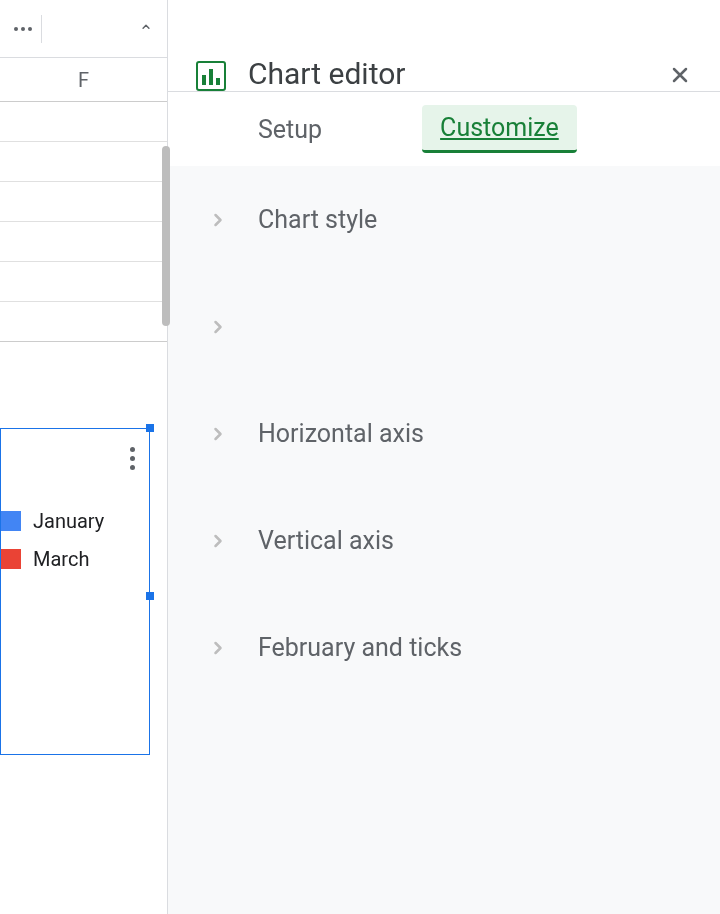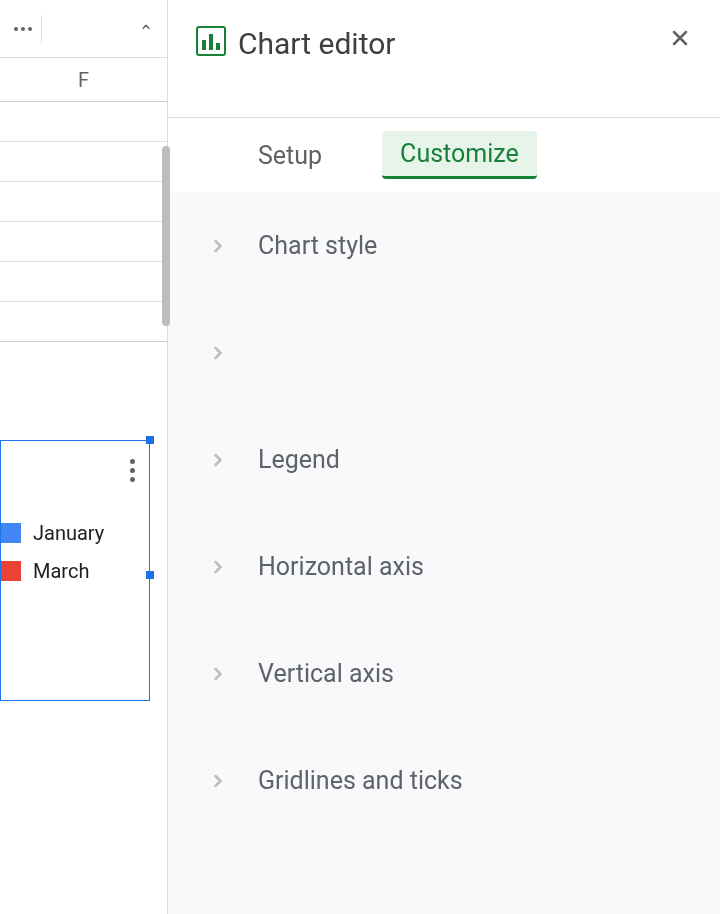--- a/index.html
+++ b/index.html
@@ -12,46 +12,46 @@
   .ell-btn { width: 28px; height: 28px; display: flex; align-items: center; justify-content: center; color: #5f6368; border-right: 1px solid #dadce0; padding-right: 10px; margin-right: 10px; }
   .ell-dots { display:flex; gap:3px; }
   .ell-dots span { width:4px; height:4px; background:#5f6368; border-radius:50%; display:block; }
   .caret-up { width:14px; height:14px; }
 
   .col-header { height: 44px; display:flex; align-items:center; justify-content:center; color:#5f6368; font-size:20px; border-bottom:1px solid #ccc; }
   .rows { }
   .row-cell { height: 40px; border-bottom:1px solid #e0e0e0; }
   .row-cell.last { border-bottom:1px solid #ccc; }
 
-  .chart-obj { position:absolute; top:440px; left:0; width:150px; height:261px; border:1.5px solid #1a73e8; background:#fff; }
+  .chart-obj { position:absolute; top:428px; left:0; width:150px; height:327px; border:1.5px solid #1a73e8; background:#fff; }
   .chart-obj::before { content:""; position:absolute; top:-5px; right:-5px; width:8px; height:8px; background:#1a73e8; }
   .chart-obj::after { content:""; position:absolute; top:50%; right:-5px; width:8px; height:8px; background:#1a73e8; }
   .chart-menu { position:absolute; top:18px; right:14px; display:flex; flex-direction:column; gap:4px; }
   .chart-menu span { width:5px; height:5px; background:#5f6368; border-radius:50%; }
   .legend { position:absolute; top:80px; left:0; display:flex; flex-direction:column; gap:14px; }
   .legend-item { display:flex; align-items:center; gap:12px; font-size:20px; color:#202124; }
   .swatch { width:20px; height:20px; }
   .sw-blue { background:#4285f4; }
   .sw-red { background:#ea4335; }
   .sw-yellow { background:#fbbc04; }
 
   
   .editor-pane { flex:1; height:100%; background:#fff; display:flex; flex-direction:column; position:relative; }
   .scroll-thumb { position:absolute; left:-6px; top:146px; width:8px; height:180px; background:#bdbdbd; border-radius:4px; }
 
-  .editor-header { height:92px; display:flex; align-items:flex-start; padding:0 28px; border-bottom:1px solid #dadce0; gap:12px;margin-top:26px; }
+  .editor-header { height:92px; display:flex; align-items:flex-end; padding:0 28px; border-bottom:1px solid #dadce0; gap:22px; }
   .editor-icon { width:30px; height:30px; border:2.5px solid #188038; border-radius:3px; display:flex; align-items:flex-end; justify-content:center; gap:3px; padding:5px 4px 4px; }
   .editor-icon span { width:4px; background:#188038; display:block; }
   .bar1 { height:10px; } .bar2 { height:16px; } .bar3 { height:7px; }
   .editor-title { font-size:30px; color:#3c4043; flex:1; }
   .close-btn { color:#5f6368; cursor:pointer; }
 
-  .tabs { height:74px; display:flex; align-items:center; padding-left:90px; gap:60px; }
+  .tabs { height:74px; display:flex; align-items:center; padding-left:90px; gap:100px; }
   .tab { font-size:25px; color:#5f6368; cursor:pointer; }
-  .tab.active { color:#188038; background:#e6f4ea; padding:8px 18px; border-radius:4px; border-bottom:3px solid #188038; }
+  .tab.active { color:#188038; background:#e6f4ea; padding:8px 18px; border-radius:4px; border-bottom:3px solid #188038;text-decoration:underline; }
 
   .sections { flex:1; background:#f8f9fa; overflow:hidden; }
   .section { display:flex; align-items:center; height:107px; padding-left:40px; gap:30px; cursor:pointer; }
   .sec-chevron { color:#bdbdbd; }
   .sec-label { font-size:25px; color:#5f6368; }
 </style>
 </head>
 <body>
 
 <div class="root">
@@ -131,36 +131,30 @@
       </div>
       <div class="section">
         <svg class="sec-chevron" width="20" height="20" viewBox="0 0 24 24">
             <path d="M9 6l6 6-6 6" fill="none" stroke="#bdbdbd" stroke-width="3" stroke-linecap="round" stroke-linejoin="round"></path>
           </svg>
       </div>
       <div class="section">
         <svg class="sec-chevron" width="20" height="20" viewBox="0 0 24 24">
             <path d="M9 6l6 6-6 6" fill="none" stroke="#bdbdbd" stroke-width="3" stroke-linecap="round" stroke-linejoin="round"></path>
           </svg>
-        <span class="sec-label">Legend</span>
-      </div>
-      <div class="section">
-        <svg class="sec-chevron" width="20" height="20" viewBox="0 0 24 24">
-            <path d="M9 6l6 6-6 6" fill="none" stroke="#bdbdbd" stroke-width="3" stroke-linecap="round" stroke-linejoin="round"></path>
-          </svg>
         <span class="sec-label">Horizontal axis</span>
       </div>
       <div class="section">
         <svg class="sec-chevron" width="20" height="20" viewBox="0 0 24 24">
             <path d="M9 6l6 6-6 6" fill="none" stroke="#bdbdbd" stroke-width="3" stroke-linecap="round" stroke-linejoin="round"></path>
           </svg>
         <span class="sec-label">Vertical axis</span>
       </div>
       <div class="section">
         <svg class="sec-chevron" width="20" height="20" viewBox="0 0 24 24">
             <path d="M9 6l6 6-6 6" fill="none" stroke="#bdbdbd" stroke-width="3" stroke-linecap="round" stroke-linejoin="round"></path>
           </svg>
-        <span class="sec-label">Gridlines and ticks</span>
+        <span class="sec-label">February and ticks</span>
       </div>
     </div>
   </div>
 
 </div>
 
 </body></html>

